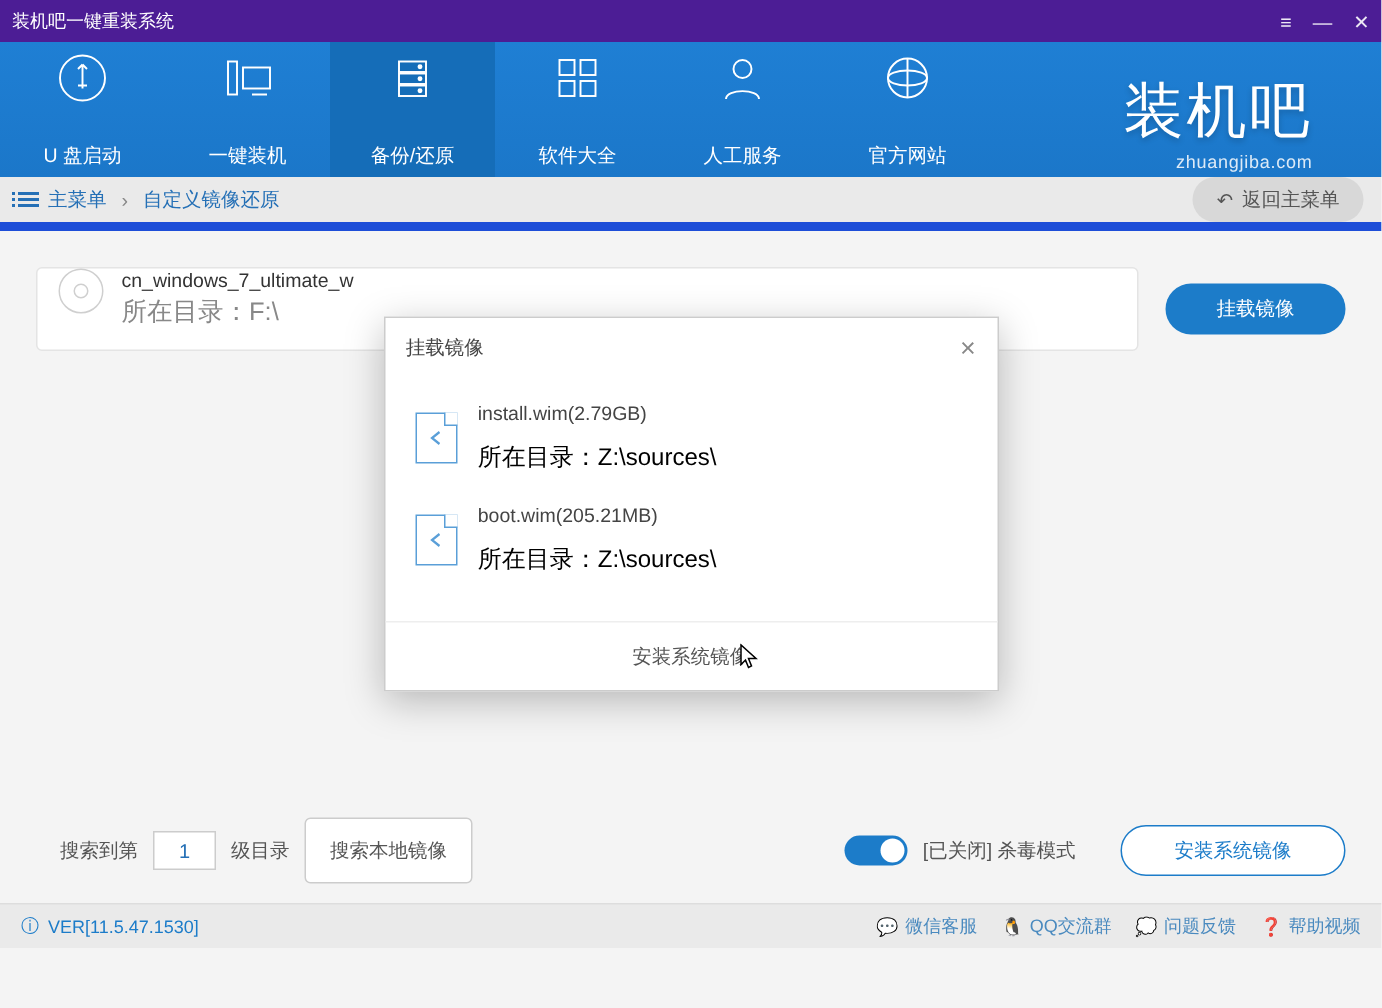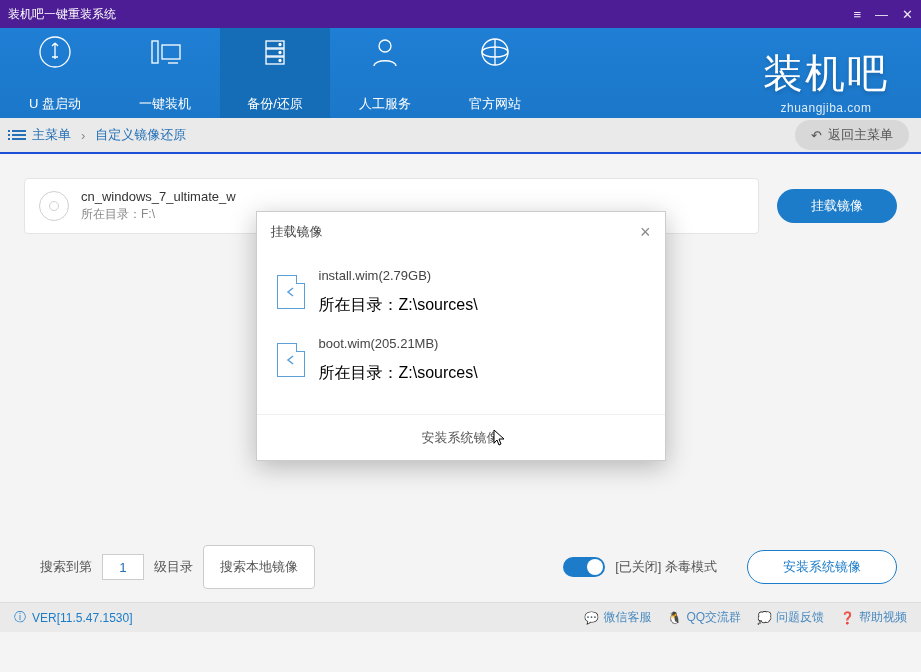--- a/index.html
+++ b/index.html
@@ -5,37 +5,37 @@
 *{margin:0;padding:0;box-sizing:border-box;font-family:"Microsoft YaHei",Arial,sans-serif}
 body{width:921px;height:672px;overflow:hidden;background:#f4f4f4;position:relative}
 .titlebar{height:28px;background:#4c1d95;display:flex;align-items:center;padding:0 8px;color:#fff;font-size:12px}
 .titlebar-controls{margin-left:auto;display:flex;gap:14px;align-items:center}
 .titlebar-controls span{cursor:pointer;font-size:13px;opacity:.9}
 .nav{height:90px;background:linear-gradient(#1f7fd4,#1b77c9);display:flex;align-items:center;color:#fff;position:relative}
 .nav-item{width:110px;height:90px;display:flex;flex-direction:column;align-items:center;justify-content:center;gap:24px;cursor:pointer;font-size:13px}
 .nav-item.active{background:#156db8}
 .nav-icon{width:38px;height:38px;display:flex;align-items:center;justify-content:center}
 .nav-icon svg{stroke:#fff;fill:none;stroke-width:1.3}
-.brand{position:absolute;right:32px;top:18px;text-align:center}
+.brand{position:absolute;right:46px;top:18px;text-align:right}
 .brand-main{font-size:40px;font-weight:300;letter-spacing:2px;text-shadow:0 2px 4px rgba(0,0,0,.2)}
 .brand-sub{font-size:12px;opacity:.85;letter-spacing:.5px}
-.breadcrumb{height:36px;background:#eaeaea;border-bottom:2px solid #1d4ed8;display:flex;align-items:center;padding:0 12px;font-size:13px;color:#2570b6}
+.breadcrumb{height:36px;background:#eaeaea;border-bottom:6px solid #1d4ed8;display:flex;align-items:center;padding:0 12px;font-size:13px;color:#2570b6}
 .menu-icon{display:inline-flex;flex-direction:column;gap:2px;margin-right:6px}
 .menu-icon i{width:14px;height:2px;background:#2570b6;display:block;position:relative}
 .menu-icon i::before{content:"";position:absolute;left:-4px;top:0;width:2px;height:2px;background:#2570b6}
 .bc-sep{color:#888;margin:0 10px}
 .return-btn{margin-left:auto;background:#d8d8d8;border-radius:16px;padding:6px 16px;display:flex;align-items:center;gap:6px;cursor:pointer;color:#555;font-size:13px}
 .content{position:relative;height:448px;padding:24px}
 .iso-row{display:flex;align-items:center;gap:18px}
-.iso-card{flex:1;height:56px;background:#fff;border:1px solid #e4e4e4;border-radius:4px;display:flex;align-items:center;padding:0 14px;gap:12px}
+.iso-card{flex:1;height:56px;background:#fff;border:1px solid #e4e4e4;border-radius:4px;display:flex;align-items:flex-start;padding:0 14px;gap:12px}
 .disc-icon{width:30px;height:30px;border:1.5px solid #bbb;border-radius:50%;position:relative;opacity:.7}
 .disc-icon::after{content:"";position:absolute;top:50%;left:50%;width:8px;height:8px;border:1.5px solid #bbb;border-radius:50%;transform:translate(-50%,-50%)}
 .iso-text{display:flex;flex-direction:column;gap:2px;overflow:hidden}
 .iso-name{font-size:13px;color:#333;white-space:nowrap;overflow:hidden;text-overflow:ellipsis}
-.iso-path{font-size:12px;color:#888}
+.iso-path{font-size:17px;color:#888}
 .mount-btn{width:120px;height:34px;background:#1c7cc9;color:#fff;border-radius:17px;display:flex;align-items:center;justify-content:center;font-size:13px;cursor:pointer}
 .bottom-bar{position:absolute;bottom:0;left:16px;right:0;height:70px;display:flex;align-items:center;padding:0 24px;gap:10px;font-size:13px;color:#555}
 .num-input{width:42px;height:26px;border:1px solid #ccc;text-align:center;color:#2570b6;background:#fff}
 .search-btn{height:44px;padding:0 16px;background:#fff;border:1px solid #ccc;border-radius:4px;cursor:pointer;font-size:13px;color:#555}
 .toggle{width:42px;height:20px;background:#1c7cc9;border-radius:10px;position:relative;margin-left:auto;cursor:pointer}
 .toggle::after{content:"";position:absolute;right:2px;top:2px;width:16px;height:16px;background:#fff;border-radius:50%}
 .install-btn{width:150px;height:34px;border:1.5px solid #1c7cc9;color:#1c7cc9;background:#fff;border-radius:17px;display:flex;align-items:center;justify-content:center;cursor:pointer}
 .statusbar{height:30px;background:#eaeaea;border-top:1px solid #ddd;display:flex;align-items:center;padding:0 14px;font-size:12px;color:#1c7cc9;gap:16px}
 .status-left{display:flex;align-items:center;gap:6px}
 .status-right{margin-left:auto;display:flex;align-items:center;gap:16px;color:#4a8abf}
@@ -96,20 +96,31 @@
           <circle cx="22" cy="9.5" r="1" fill="#fff"></circle>
           <circle cx="22" cy="17.5" r="1" fill="#fff"></circle>
           <circle cx="22" cy="25.5" r="1" fill="#fff"></circle>
         </svg>
       </div>
     <span>备份/还原</span>
   </div>
   <div class="nav-item">
     <div class="nav-icon">
         <svg width="32" height="32" viewBox="0 0 32 32">
+          <rect x="4" y="4" width="10" height="10"></rect>
+          <rect x="18" y="4" width="10" height="10"></rect>
+          <rect x="4" y="18" width="10" height="10"></rect>
+          <rect x="18" y="18" width="10" height="10"></rect>
+        </svg>
+      </div>
+    <span>软件大全</span>
+  </div>
+  <div class="nav-item">
+    <div class="nav-icon">
+        <svg width="32" height="32" viewBox="0 0 32 32">
           <circle cx="16" cy="10" r="6"></circle>
           <path d="M5 30c0-7 22-7 22 0"></path>
         </svg>
       </div>
     <span>人工服务</span>
   </div>
   <div class="nav-item">
     <div class="nav-icon">
         <svg width="32" height="32" viewBox="0 0 32 32">
           <circle cx="16" cy="16" r="13"></circle>

